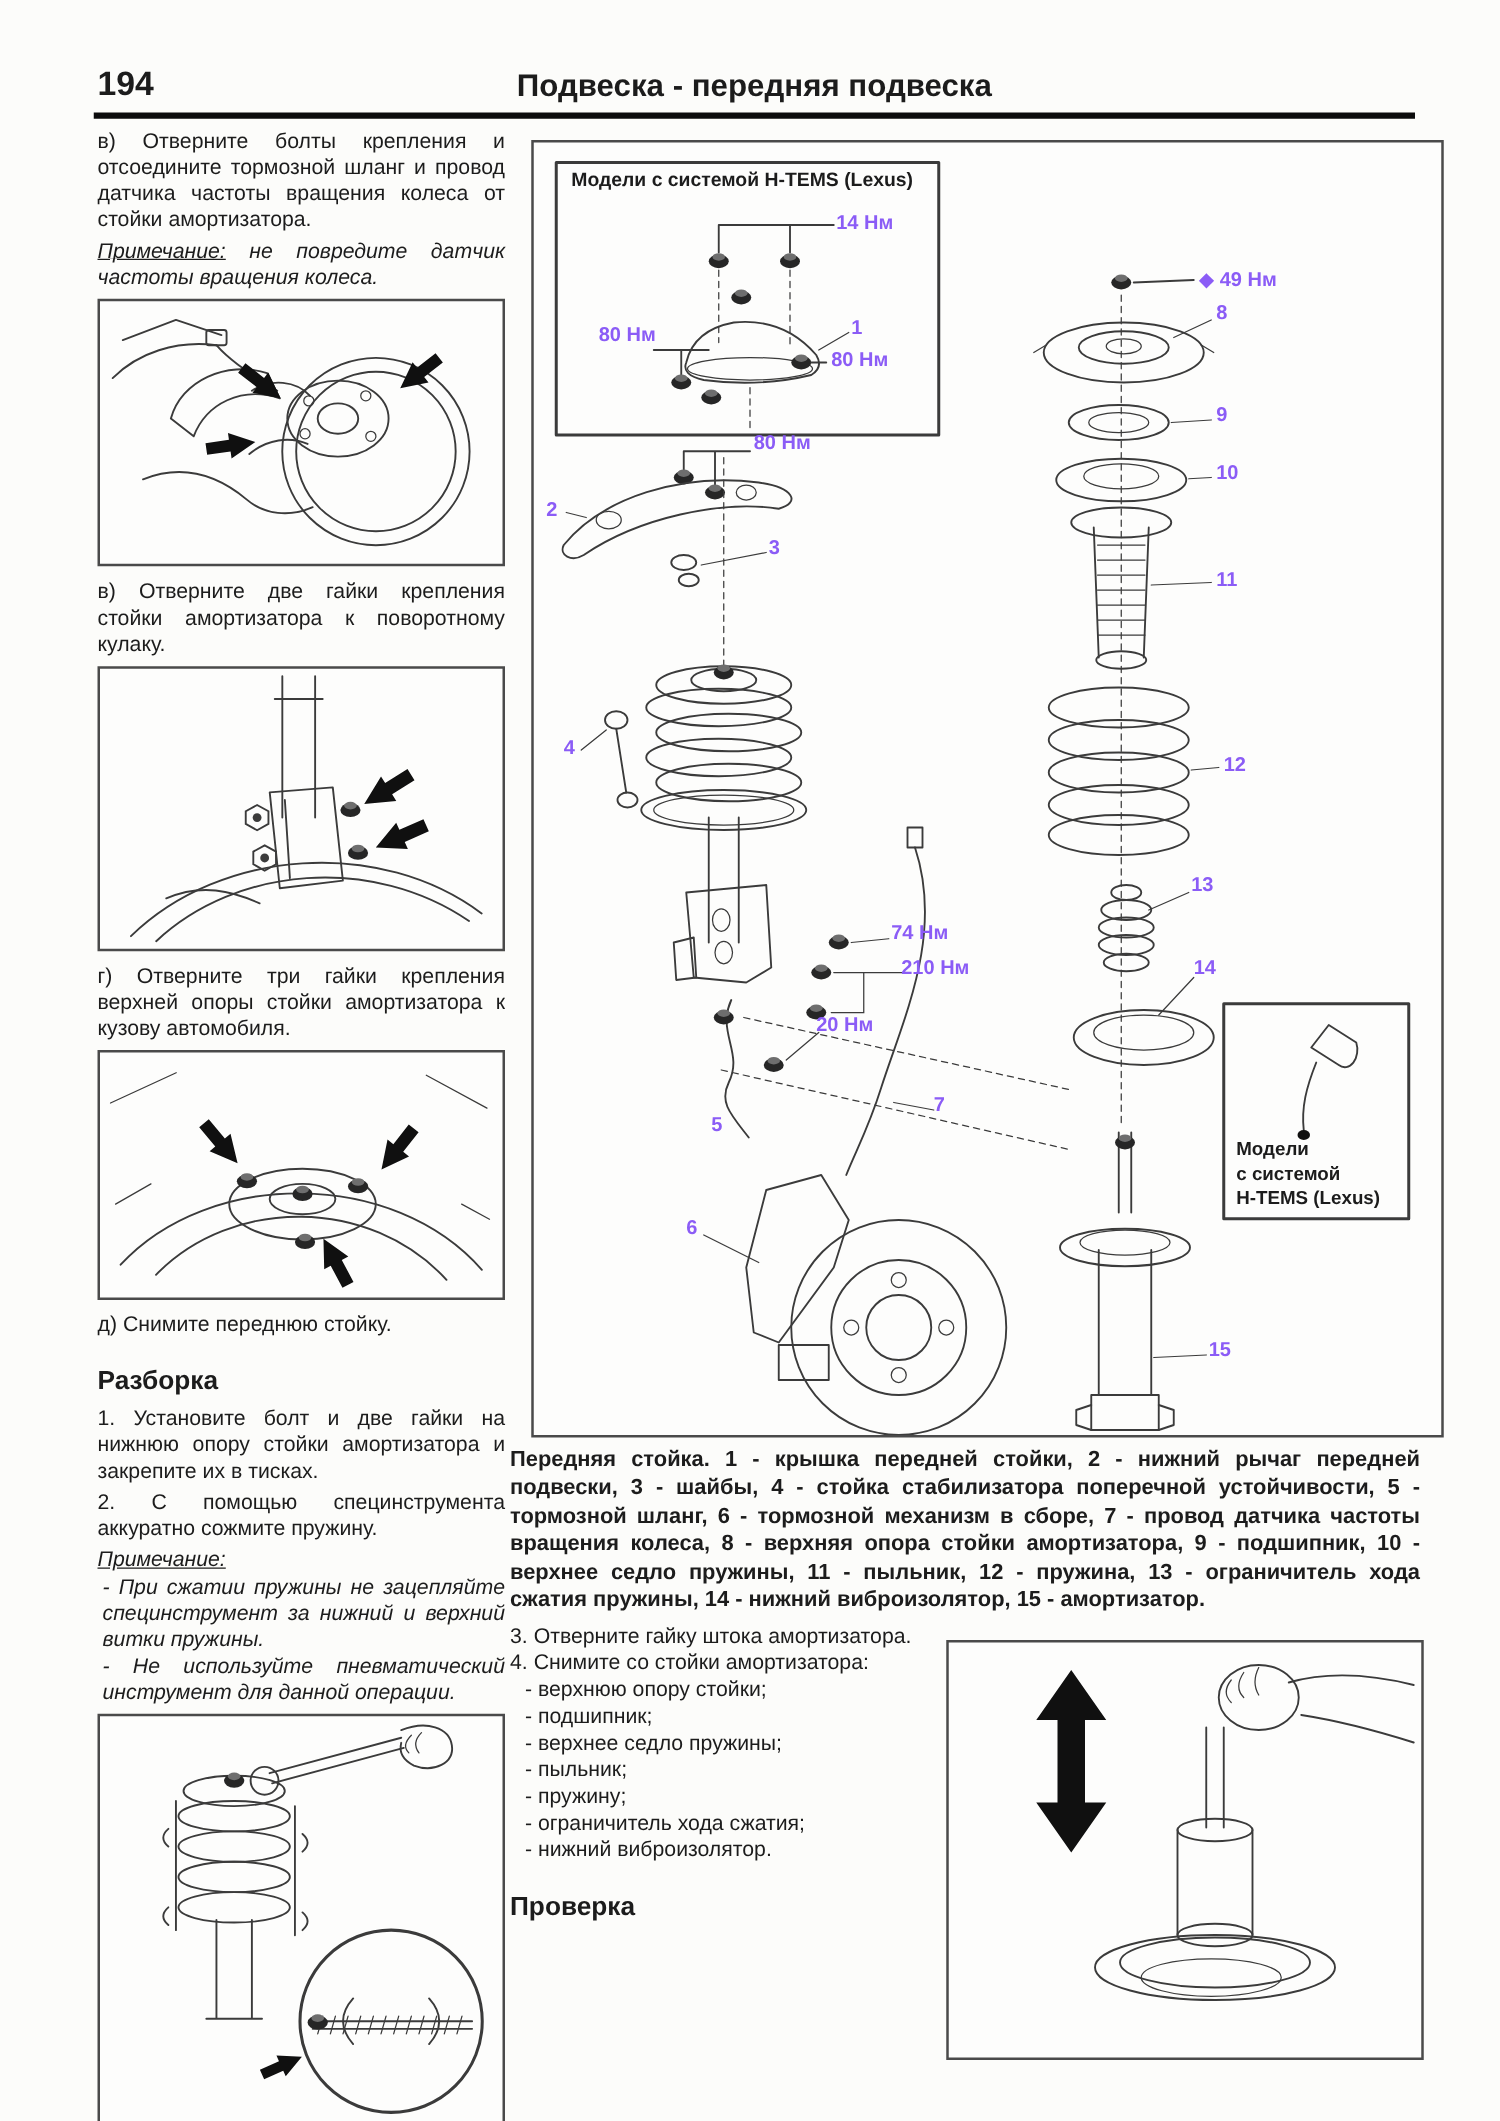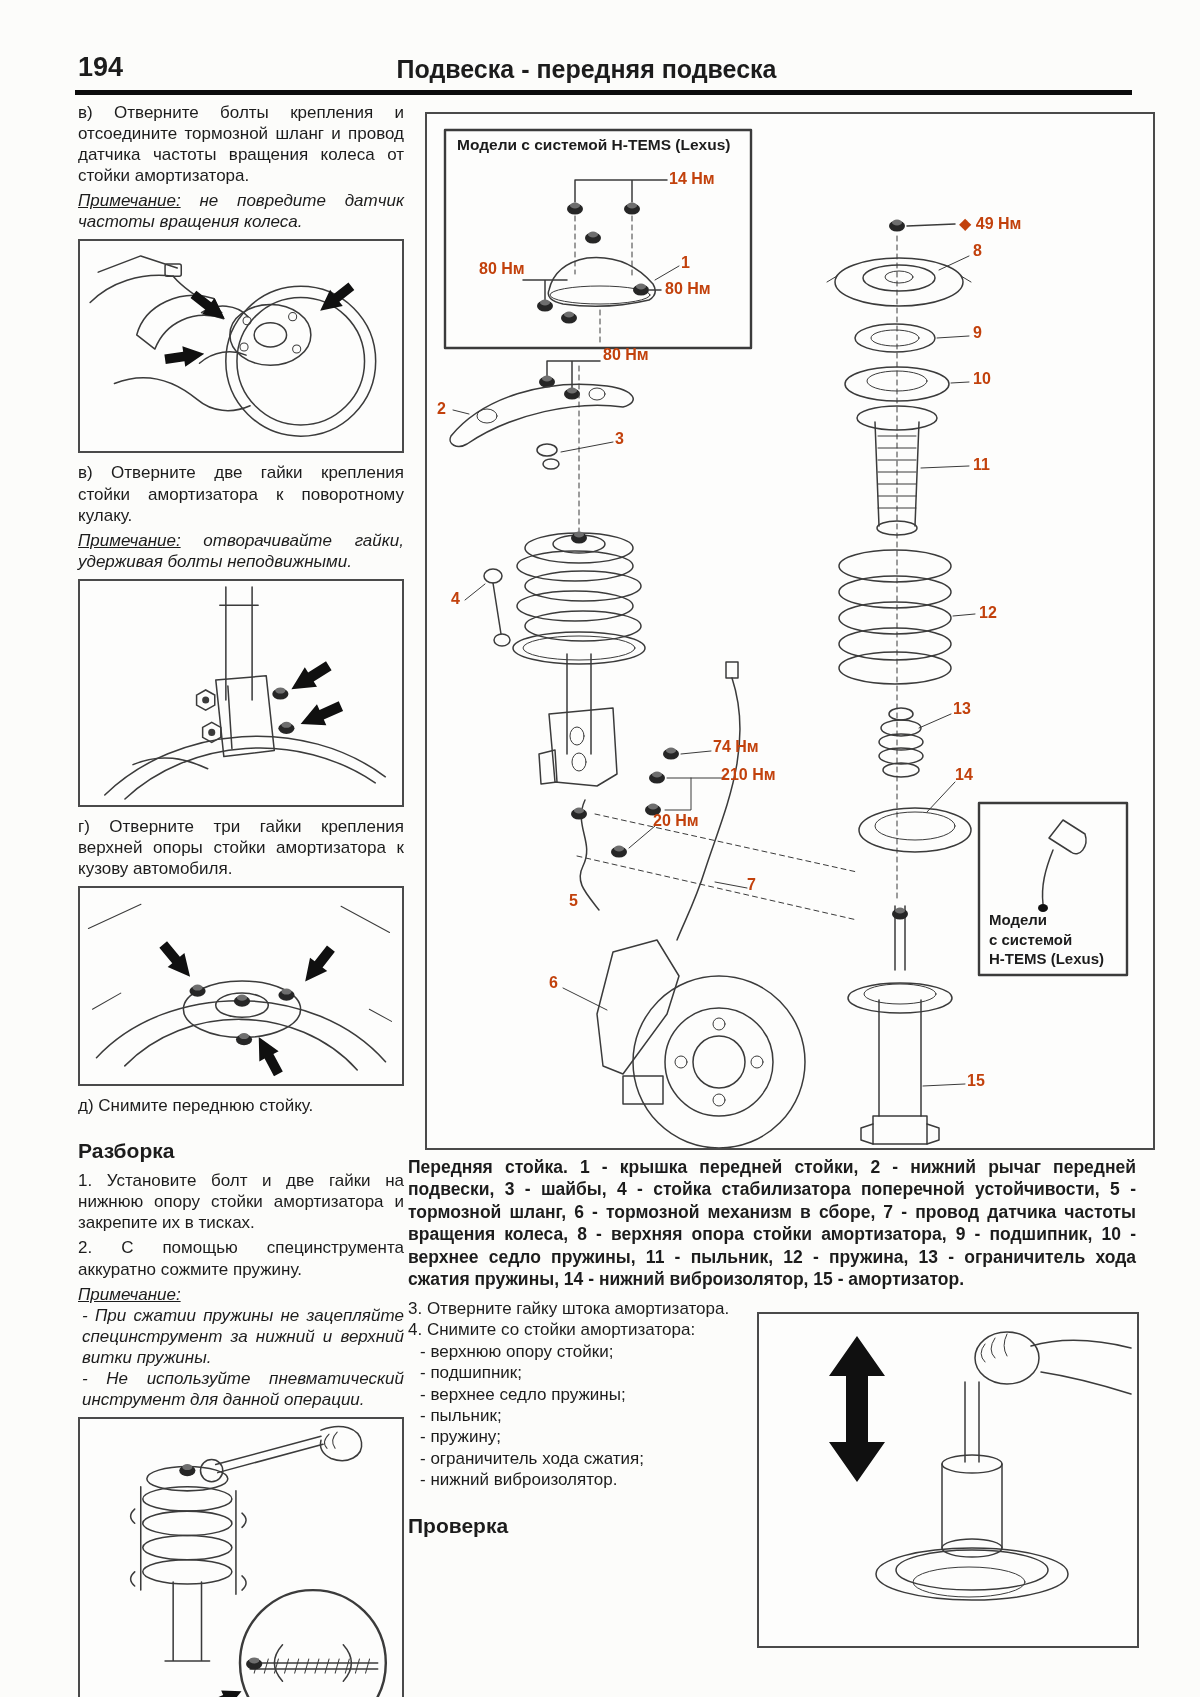--- a/index.html
+++ b/index.html
@@ -1,35 +1,35 @@
 <!DOCTYPE html>
 <html><head>
 <meta charset="utf-8">
 <style>
   html,body{margin:0;padding:0;background:#d9d9d9;}
   .page{position:relative;width:1200px;height:1697px;background:#fcfcfa;margin:0 auto;
         font-family:"Liberation Sans","DejaVu Sans",sans-serif;color:#1c1c1c;overflow:hidden;}
   
   .pagenum{position:absolute;left:78px;top:52px;font-size:27px;font-weight:bold;text-align:right;}
-  .ptitle{position:absolute;left:58px;top:55px;width:1057px;text-align:center;font-size:25px;font-weight:bold;}
+  .ptitle{position:absolute;left:75px;top:55px;width:1057px;text-align:center;font-size:25px;font-weight:bold;}
   .hrule{position:absolute;left:75px;top:90px;width:1057px;height:5px;background:#0c0c0c;}
   
   .left-col{position:absolute;left:78px;top:102px;width:326px;font-size:17px;line-height:1.24;text-align:justify;}
   .para{margin:0 0 4px 0;}
   .note{font-style:italic;margin:0 0 6px 0;}
   .nlabel{text-decoration:underline;font-style:italic;}
   .h1{font-size:21px;font-weight:bold;margin:22px 0 6px 0;text-align:left;}
   .li{margin:0;}
   .note .li{padding-left:4px;}
   .fig{border:2px solid #4a4a4a;margin:7px 0 9px 0;background:#fdfdfc;position:relative;overflow:hidden;}
   .fig svg{display:block;}
   
   .diagram-box{position:absolute;left:408px;top:112px;width:726px;height:1034px;border:2px solid #4a4a4a;background:#fdfdfc;margin-left:17px;}
   .diagram-box > svg{position:absolute;left:0;top:0;z-index:1;}
-  .dlabel{position:absolute;font-weight:bold;font-size:16px;color:#c2410c;white-space:nowrap;z-index:2;}
+  .dlabel{position:absolute;font-weight:bold;font-size:16px;color:#8b5cf6;white-space:nowrap;z-index:2;}
   .htems-top{position:absolute;left:30px;top:22px;width:292px;font-weight:bold;font-size:15.5px;z-index:2;white-space:nowrap;}
   .htems-side{position:absolute;left:562px;top:796px;width:134px;font-weight:bold;font-size:15px;line-height:1.3;z-index:2;}
   
   .caption{position:absolute;left:408px;top:1156px;width:728px;font-weight:bold;font-size:17.5px;line-height:1.28;text-align:justify;}
   .steps-col{position:absolute;left:408px;top:1298px;width:340px;font-size:17px;line-height:1.26;}
   .steps-col .li{padding-left:12px;}
   .check-text{text-align:justify;}
   .fig-inspect{position:absolute;left:757px;top:1312px;width:378px;height:332px;border:2px solid #4a4a4a;background:#fdfdfc;}
   
   .ln{fill:none;stroke:#3b3b3b;stroke-width:1.5;stroke-linecap:round;stroke-linejoin:round;}
@@ -82,21 +82,20 @@
         <rect class="ln" x="84" y="22" width="16" height="12" rx="2"></rect>
         <path class="ln" d="M92,34 C104,48 122,58 140,70"></path>
         <path class="ln" d="M34,140 C64,128 92,136 116,156 C130,168 150,170 168,162"></path>
         <use href="#arrF" transform="translate(112,52) rotate(38) scale(0.85)"></use>
         <use href="#arrF" transform="translate(84,116) rotate(-8) scale(0.85)"></use>
         <use href="#arrF" transform="translate(268,44) rotate(142) scale(0.85)"></use>
       </svg>
     </div>
 
     <p class="para">в) Отверните две гайки крепления стойки амортизатора к поворотному кулаку.</p>
-    <p class="note"><span class="nlabel">Примечание:</span> <span>отворачивайте гайки, удерживая болты неподвижными.</span></p>
 
     <div class="fig" style="height:224px">
       <svg width="322" height="220" viewBox="0 0 318 218">
         <path class="ln" d="M144,6 V118 M170,6 V118 M138,24 H176"></path>
         <path class="ln" d="M134,98 L184,94 L192,168 L142,174 Z"></path>
         <path class="ln" d="M146,104 L150,166"></path>
         <use href="#hexb" transform="translate(124,118)"></use>
         <use href="#hexb" transform="translate(130,150)"></use>
         <use href="#nutg" transform="translate(198,112)"></use>
         <use href="#nutg" transform="translate(204,146)"></use>

